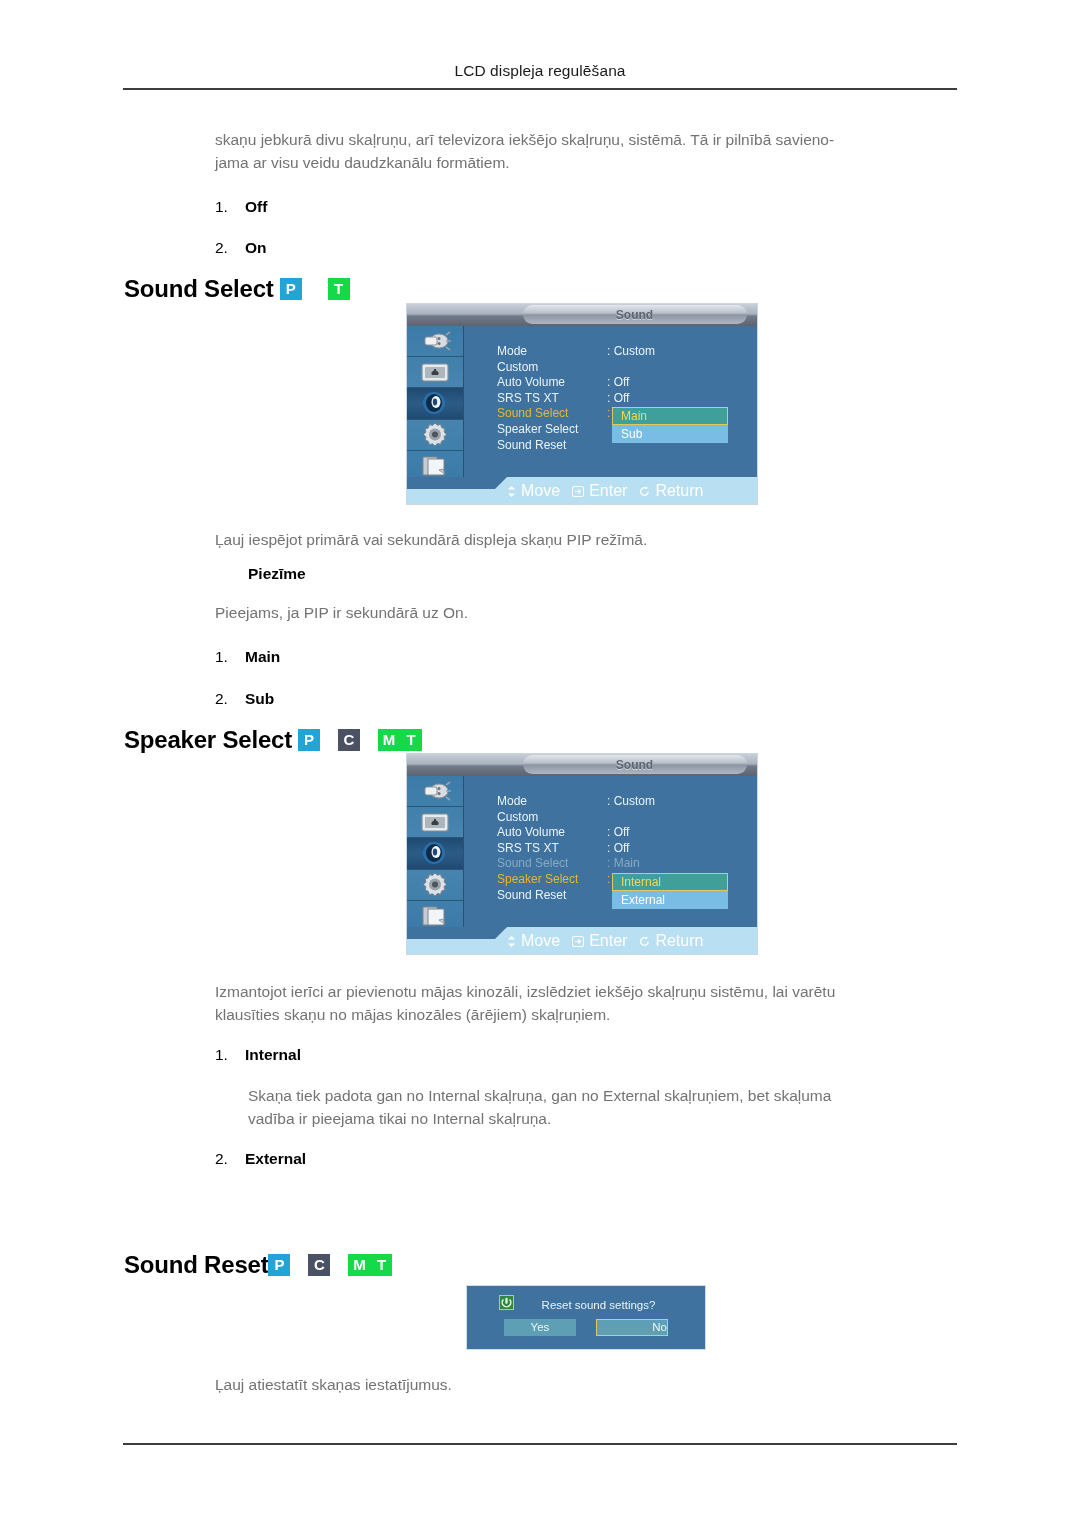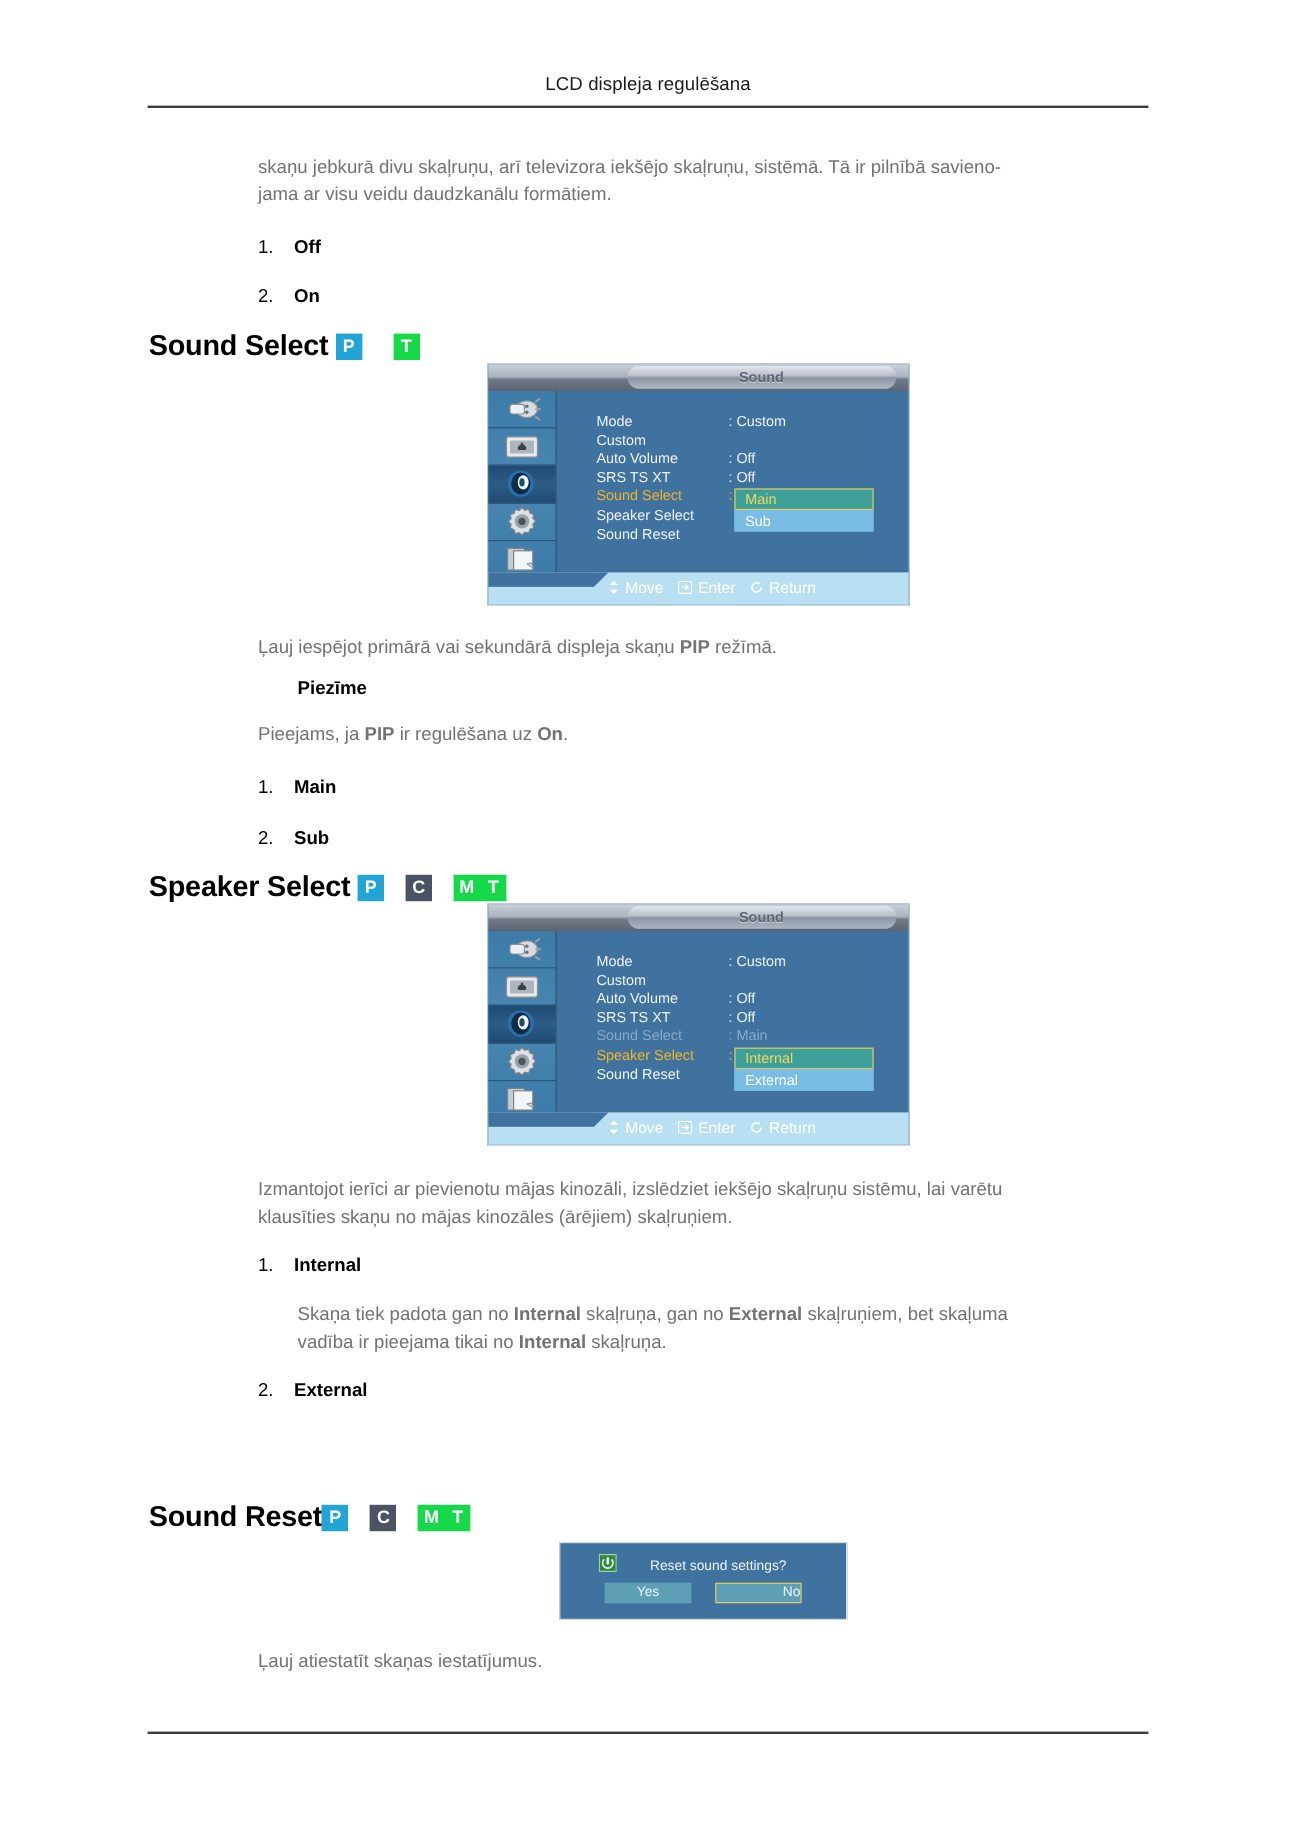--- a/index.html
+++ b/index.html
@@ -24,21 +24,21 @@
   }
   .rule.top{top:88px;}
   .rule.bottom{top:1443px;}
 
   
   .blk{position:absolute;}
   .para{
     font-size:15.5px;line-height:23px;color:#737373;
     text-align:left;
   }
-  .para b{font-weight:bold;}
+  .para b{font-weight:normal;}
 
   .numitem{position:absolute;font-size:15.5px;line-height:23px;}
   .numitem .n{display:inline-block;width:30px;}
   .numitem .t{font-weight:bold;}
 
   .note-title{position:absolute;font-size:15.5px;font-weight:bold;text-align:right;}
 
   
   .heading{
     position:absolute;
@@ -139,21 +139,21 @@
     position:absolute;left:0;top:0;width:88px;height:12px;
     background:#3f729f;
   }
   .osd-foot .notch:after{
     content:"";position:absolute;right:-12px;top:0;
     border-left:12px solid #3f729f;
     border-bottom:12px solid transparent;
   }
   .osd-foot .items{
     position:absolute;left:100px;top:5px;
-    font-size:13px;color:#ffffff;display:flex;align-items:center;gap:12px;
+    font-size:16px;color:#ffffff;display:flex;align-items:center;gap:12px;
   }
   .osd-foot .fi{display:flex;align-items:center;gap:5px;}
   .osd-foot .fi svg{display:block;}
 
   
   .dlg{
     position:absolute;
     width:240px;height:65px;
     background:#3f729f;
     border:1px solid #cfdde7;
@@ -322,21 +322,21 @@
     </div>
   </div>
 
   <div class="blk para" style="left:215px;top:528px;width:745px;">
     <span>Ļauj iespējot primārā vai sekundārā displeja skaņu </span><b>PIP</b><span> režīmā.</span>
   </div>
 
   <div class="note-title" style="left:248px;top:565px;">Piezīme</div>
 
   <div class="blk para" style="left:215px;top:601px;width:745px;">
-    <span>Pieejams, ja </span><b>PIP</b><span> ir regulēšana uz </span><b>On</b><span>.</span>
+    <span>Pieejams, ja </span><b>PIP</b><span> ir sekundārā uz </span><b>On</b><span>.</span>
   </div>
 
   <div class="numitem" style="left:215px;top:645px;">
     <span class="n">1.</span><span class="t">Main</span>
   </div>
   <div class="numitem" style="left:215px;top:687px;">
     <span class="n">2.</span><span class="t">Sub</span>
   </div>
 
   <div class="heading" style="left:124px;top:726px;">

